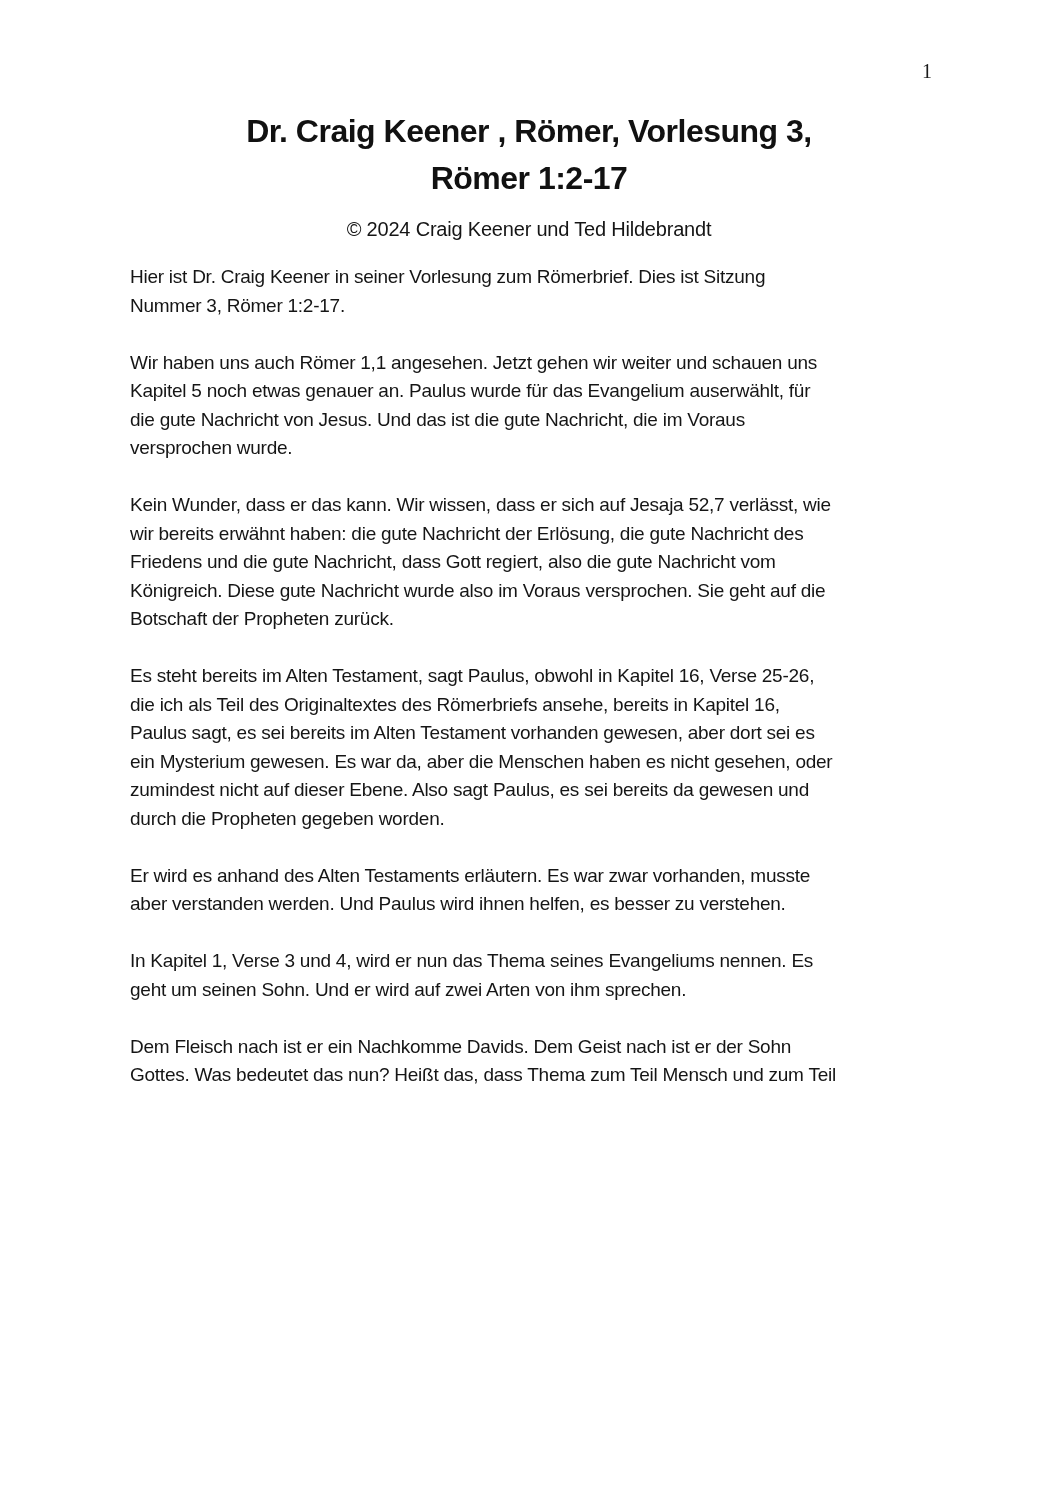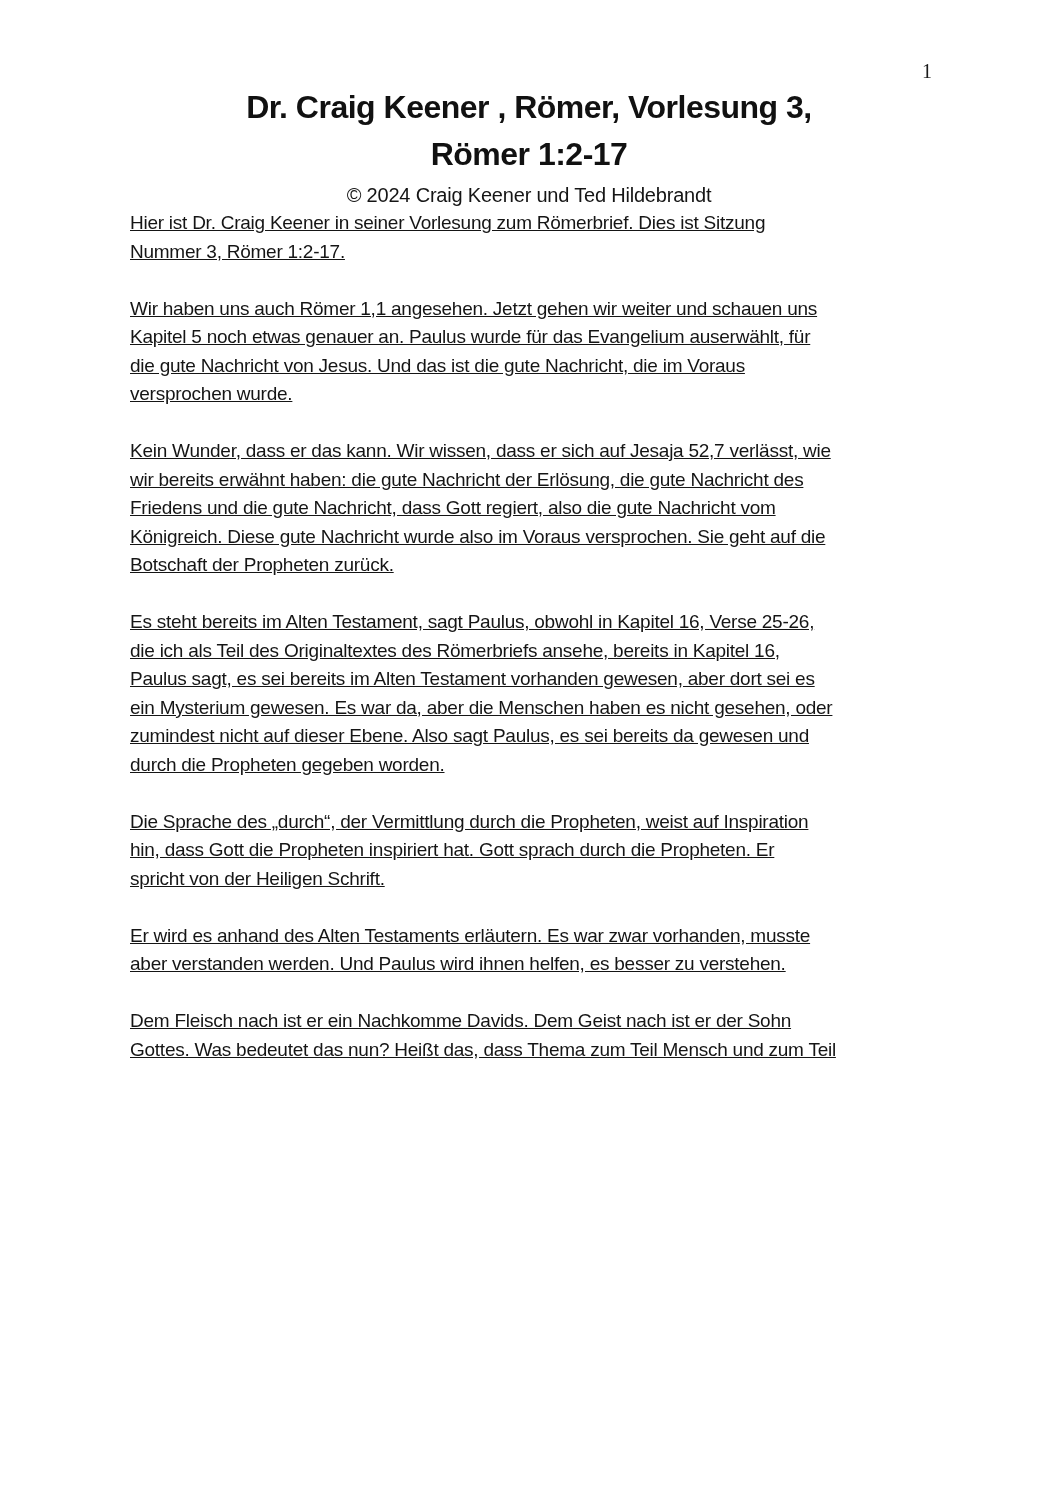--- a/index.html
+++ b/index.html
@@ -19,42 +19,42 @@
   .page-number {
     position: absolute;
     top: 60px;
     right: 126px;
     font-family: "Liberation Serif", serif;
     font-size: 20px;
     line-height: 22px;
     color: #1a1a1a;
   }
   .header {
-    padding-top: 84px;
+    padding-top: 108px;
     text-align: center;
   }
   .title {
     margin: 0;
     font-size: 32px;
     line-height: 47px;
     font-weight: 700;
     letter-spacing: -0.5px;
     white-space: pre-line;
     color: #111111;
   }
   .copyright {
-    margin-top: 3px;
+    margin-top: 13px;
     font-size: 20px;
     line-height: 28px;
     letter-spacing: -0.2px;
     color: #151515;
   }
   .content {
+    margin-top: 20px;
     padding: 0 80px 0 130px;
-    text-decoration: underline;
   }
   .para {
     margin: 0 0 28.5px 0;
     font-size: 19px;
     line-height: 28.5px;
     letter-spacing: -0.25px;
     white-space: pre-line;
     color: #151515;
     text-align: left;
   }
@@ -83,22 +83,21 @@
 wir bereits erwähnt haben: die gute Nachricht der Erlösung, die gute Nachricht des
 Friedens und die gute Nachricht, dass Gott regiert, also die gute Nachricht vom
 Königreich. Diese gute Nachricht wurde also im Voraus versprochen. Sie geht auf die
 Botschaft der Propheten zurück.</p>
     <p class="para">Es steht bereits im Alten Testament, sagt Paulus, obwohl in Kapitel 16, Verse 25-26,
 die ich als Teil des Originaltextes des Römerbriefs ansehe, bereits in Kapitel 16,
 Paulus sagt, es sei bereits im Alten Testament vorhanden gewesen, aber dort sei es
 ein Mysterium gewesen. Es war da, aber die Menschen haben es nicht gesehen, oder
 zumindest nicht auf dieser Ebene. Also sagt Paulus, es sei bereits da gewesen und
 durch die Propheten gegeben worden.</p>
-    <p class="para">Die Sprache des „durch“, der Vermittlung durch die Propheten, weist auf Inspiration
-hin, dass Gott die Propheten inspiriert hat. Gott sprach durch die Propheten. Er
-spricht von der Heiligen Schrift.</p>
     <p class="para">Er wird es anhand des Alten Testaments erläutern. Es war zwar vorhanden, musste
 aber verstanden werden. Und Paulus wird ihnen helfen, es besser zu verstehen.</p>
+    <p class="para">In Kapitel 1, Verse 3 und 4, wird er nun das Thema seines Evangeliums nennen. Es
+geht um seinen Sohn. Und er wird auf zwei Arten von ihm sprechen.</p>
     <p class="para">Dem Fleisch nach ist er ein Nachkomme Davids. Dem Geist nach ist er der Sohn
 Gottes. Was bedeutet das nun? Heißt das, dass Thema zum Teil Mensch und zum Teil</p>
   </main>
 
 </div>
 
 </body></html>

